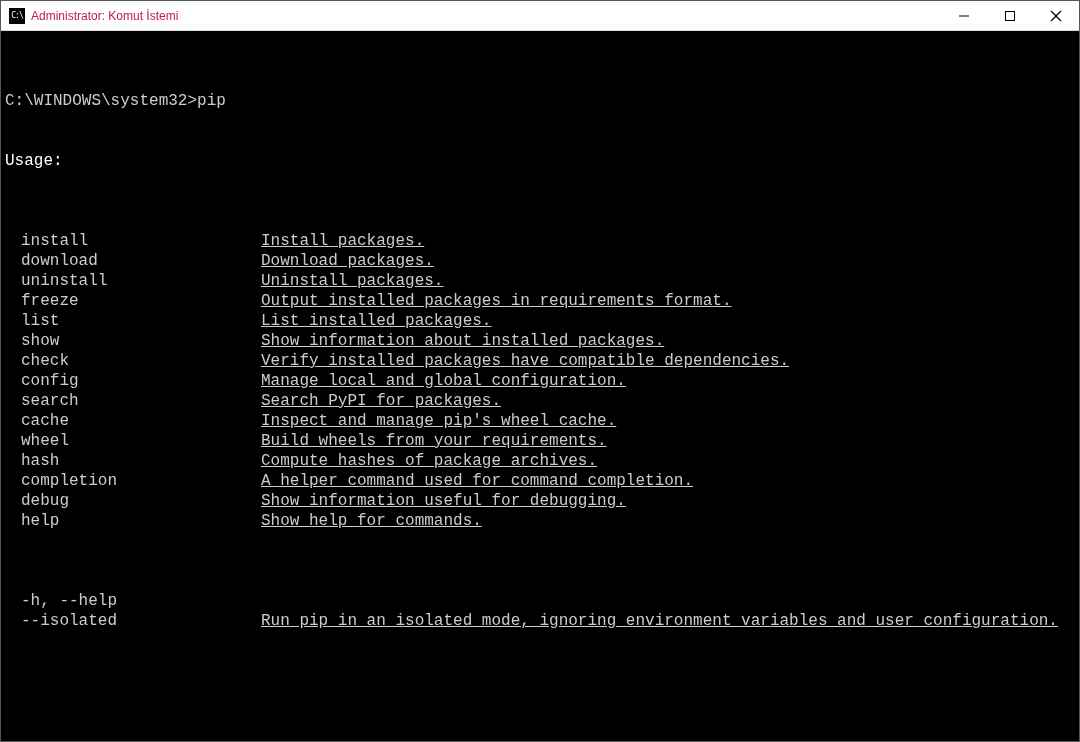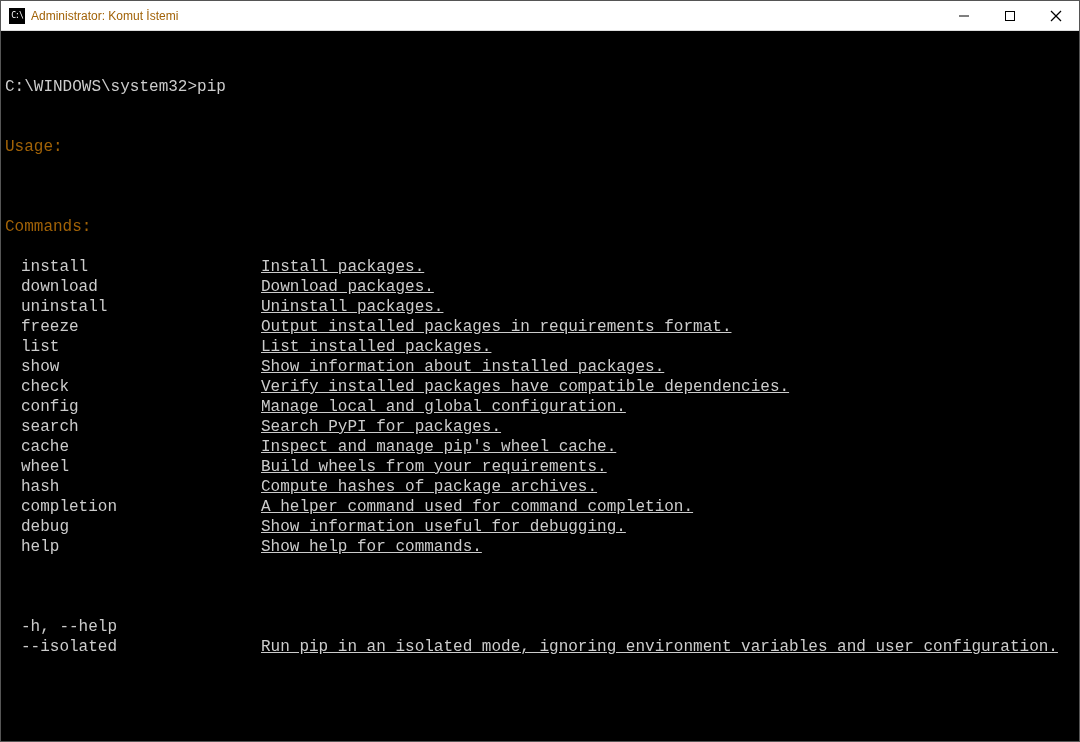--- a/index.html
+++ b/index.html
@@ -26,21 +26,21 @@
       display: flex;
       align-items: center;
       justify-content: center;
       font-size: 8px;
       color: #fff;
       font-family: Consolas, monospace;
       letter-spacing: -1px;
     }
     .title-text {
       font-size: 12px;
-      color: #a16207;
+      color: #be185d;
       flex: 1;
     }
     .win-controls {
       display: flex;
       height: 100%;
     }
     .win-btn {
       width: 46px;
       height: 100%;
       display: flex;
@@ -53,22 +53,22 @@
       background: #000;
       color: #ccc;
       font-family: Consolas, "Courier New", monospace;
       font-size: 16px;
       line-height: 20px;
       padding: 2px 4px;
       height: calc(100% - 30px);
       white-space: pre;
       overflow: hidden;
     }
-    .prompt-line { margin-top: 24px; margin-bottom: 20px; }
-    .section-header { color: #a16207; }
+    .prompt-line { margin-top: 38px; margin-bottom: 20px; }
+    .section-header { color: #ffffff; }
     .row { display: flex; }
     .cmd-col { width: 256px; padding-left: 16px; }
     .opt-col { width: 256px; padding-left: 16px; }
     .desc-col { flex: 1; white-space: pre-wrap; text-decoration: underline; }
     .blank { height: 20px; }
     .usage-body { padding-left: 16px; }
   </style>
 </head>
 <body>
 
@@ -92,17 +92,16 @@
           <line x1="11" y1="1" x2="1" y2="11" stroke="#000" stroke-width="1.2"></line>
         </svg>
     </div>
   </div>
 </div>
 
 <div class="terminal">
 <div class="prompt-line"><span>C:\WINDOWS\system32&gt;</span><span>pip</span></div>
 <div class="section-header">Usage:</div>
 <div class="blank"></div>
-<div class="section-header">Commands:</div>
 <div id="commands-list"><div class="row"><div class="cmd-col">install</div><div class="desc-col">Install packages.</div></div><div class="row"><div class="cmd-col">download</div><div class="desc-col">Download packages.</div></div><div class="row"><div class="cmd-col">uninstall</div><div class="desc-col">Uninstall packages.</div></div><div class="row"><div class="cmd-col">freeze</div><div class="desc-col">Output installed packages in requirements format.</div></div><div class="row"><div class="cmd-col">list</div><div class="desc-col">List installed packages.</div></div><div class="row"><div class="cmd-col">show</div><div class="desc-col">Show information about installed packages.</div></div><div class="row"><div class="cmd-col">check</div><div class="desc-col">Verify installed packages have compatible dependencies.</div></div><div class="row"><div class="cmd-col">config</div><div class="desc-col">Manage local and global configuration.</div></div><div class="row"><div class="cmd-col">search</div><div class="desc-col">Search PyPI for packages.</div></div><div class="row"><div class="cmd-col">cache</div><div class="desc-col">Inspect and manage pip's wheel cache.</div></div><div class="row"><div class="cmd-col">wheel</div><div class="desc-col">Build wheels from your requirements.</div></div><div class="row"><div class="cmd-col">hash</div><div class="desc-col">Compute hashes of package archives.</div></div><div class="row"><div class="cmd-col">completion</div><div class="desc-col">A helper command used for command completion.</div></div><div class="row"><div class="cmd-col">debug</div><div class="desc-col">Show information useful for debugging.</div></div><div class="row"><div class="cmd-col">help</div><div class="desc-col">Show help for commands.</div></div></div>
 <div class="blank"></div>
 <div id="options-list"><div class="row"><div class="opt-col">-h, --help</div></div><div class="row"><div class="opt-col">--isolated</div><div class="desc-col">Run pip in an isolated mode, ignoring environment variables and user configuration.</div></div></div>
 </div>
 
 </body></html>

